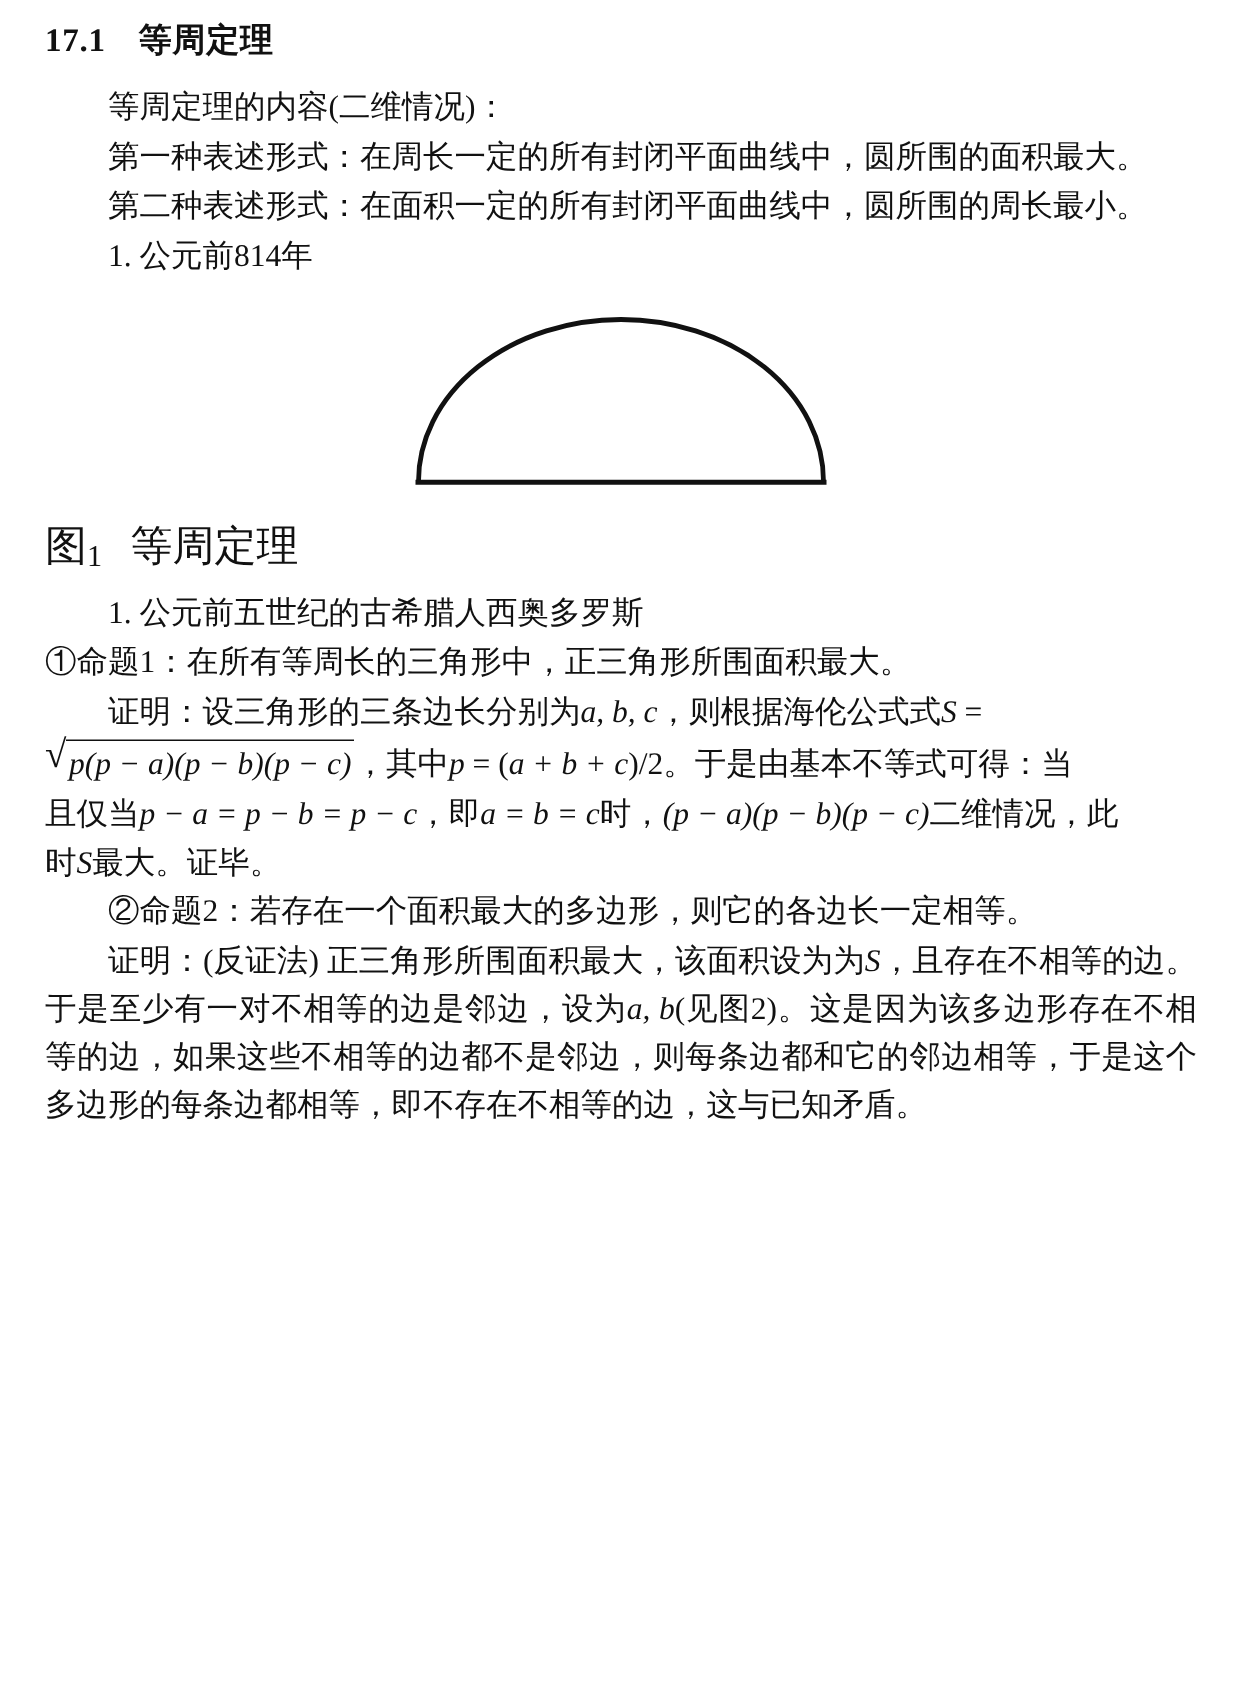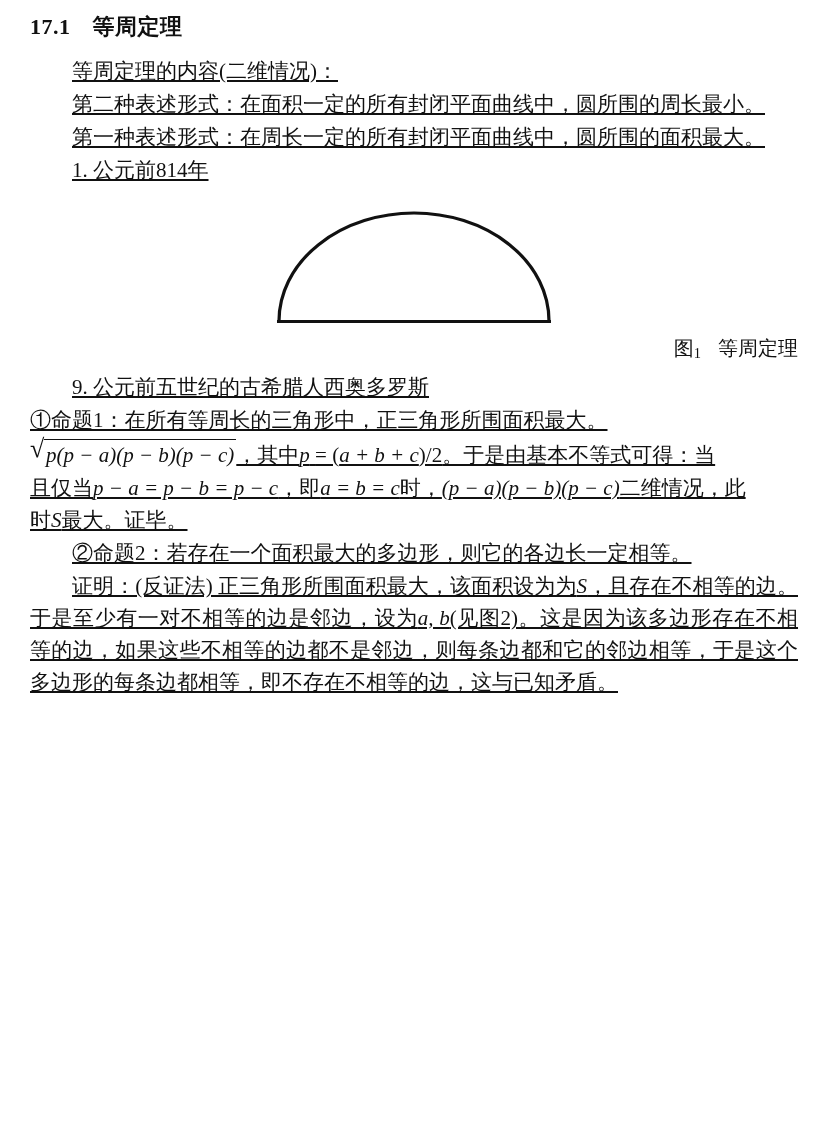--- a/index.html
+++ b/index.html
@@ -34,37 +34,36 @@
   }
   .section-title {
     font-weight: bold;
   }
   p.body {
     font-size: 21px;
     line-height: 1.52;
     margin: 0 0 1px 0;
     text-align: justify;
     text-justify: inter-ideograph;
-    text-decoration: underline;
   }
   p.indent {
     text-indent: 2em;
   }
   .figure {
     margin: 16px 0 4px 0;
     text-align: center;
   }
   .figure svg {
     display: block;
     margin: 0 auto;
   }
   .figure-caption {
-    font-size: 20px;
-    margin-top: 2px;
-    text-align: right;
+    font-size: 28px;
+    margin-top: 12px;
+    text-align: left;
   }
   .figure-caption .fig-label {
     margin-right: 12px;
   }
   .fig-sub {
     font-size: 0.72em;
     vertical-align: -0.22em;
   }
   .math {
     font-family: "Liberation Serif", "DejaVu Serif", serif;
@@ -95,40 +94,43 @@
 <body>
 
 <div class="page">
 
   <div class="section-heading">
     <span class="section-number">17.1</span>
     <span class="section-title">等周定理</span>
   </div>
 
   <p class="body indent">等周定理的内容(二维情况)：</p>
+  <p class="body indent">第一种表述形式：在周长一定的所有封闭平面曲线中，圆所围的面积最大。</p>
   <p class="body indent">第二种表述形式：在面积一定的所有封闭平面曲线中，圆所围的周长最小。</p>
-  <p class="body indent">第一种表述形式：在周长一定的所有封闭平面曲线中，圆所围的面积最大。</p>
   <p class="body indent">1. 公元前814年</p>
 
   <div class="figure">
     <svg width="300" height="130" viewBox="0 0 300 130">
       <path d="M 15 118 A 135 108 0 0 1 285 118" fill="none" stroke="#111111" stroke-width="3.2"></path>
       <line x1="13" y1="118.5" x2="287" y2="118.5" stroke="#111111" stroke-width="3.2"></line>
     </svg>
     <div class="figure-caption">
       <span class="fig-label"><span>图</span><span class="fig-sub">1</span></span>
       <span>等周定理</span>
     </div>
   </div>
 
   <div class="gap-small"></div>
 
-  <p class="body indent">9. 公元前五世纪的古希腊人西奥多罗斯</p>
+  <p class="body indent">1. 公元前五世纪的古希腊人西奥多罗斯</p>
   <p class="body">①命题1：在所有等周长的三角形中，正三角形所围面积最大。</p>
 
+  <p class="body indent">
+    <span>证明：设三角形的三条边长分别为</span><span class="math">a, b, c</span><span>，则根据海伦公式式</span><span class="math">S</span> <span>=</span>
+  </p>
 
   <p class="body">
     <span class="sqrt-wrap"><span class="sqrt-sign">√</span><span class="sqrt-body math">p(p − a)(p − b)(p − c)</span></span><span>，其中</span><span class="math">p</span> <span>= (</span><span class="math">a + b + c</span><span>)/2</span><span>。于是由基本不等式可得：当</span>
   </p>
 
   <p class="body">
     <span>且仅当</span><span class="math">p − a = p − b = p − c</span><span>，即</span><span class="math">a = b = c</span><span>时，</span><span class="math">(p − a)(p − b)(p − c)</span><span>二维情况，此</span>
   </p>
 
   <p class="body">

